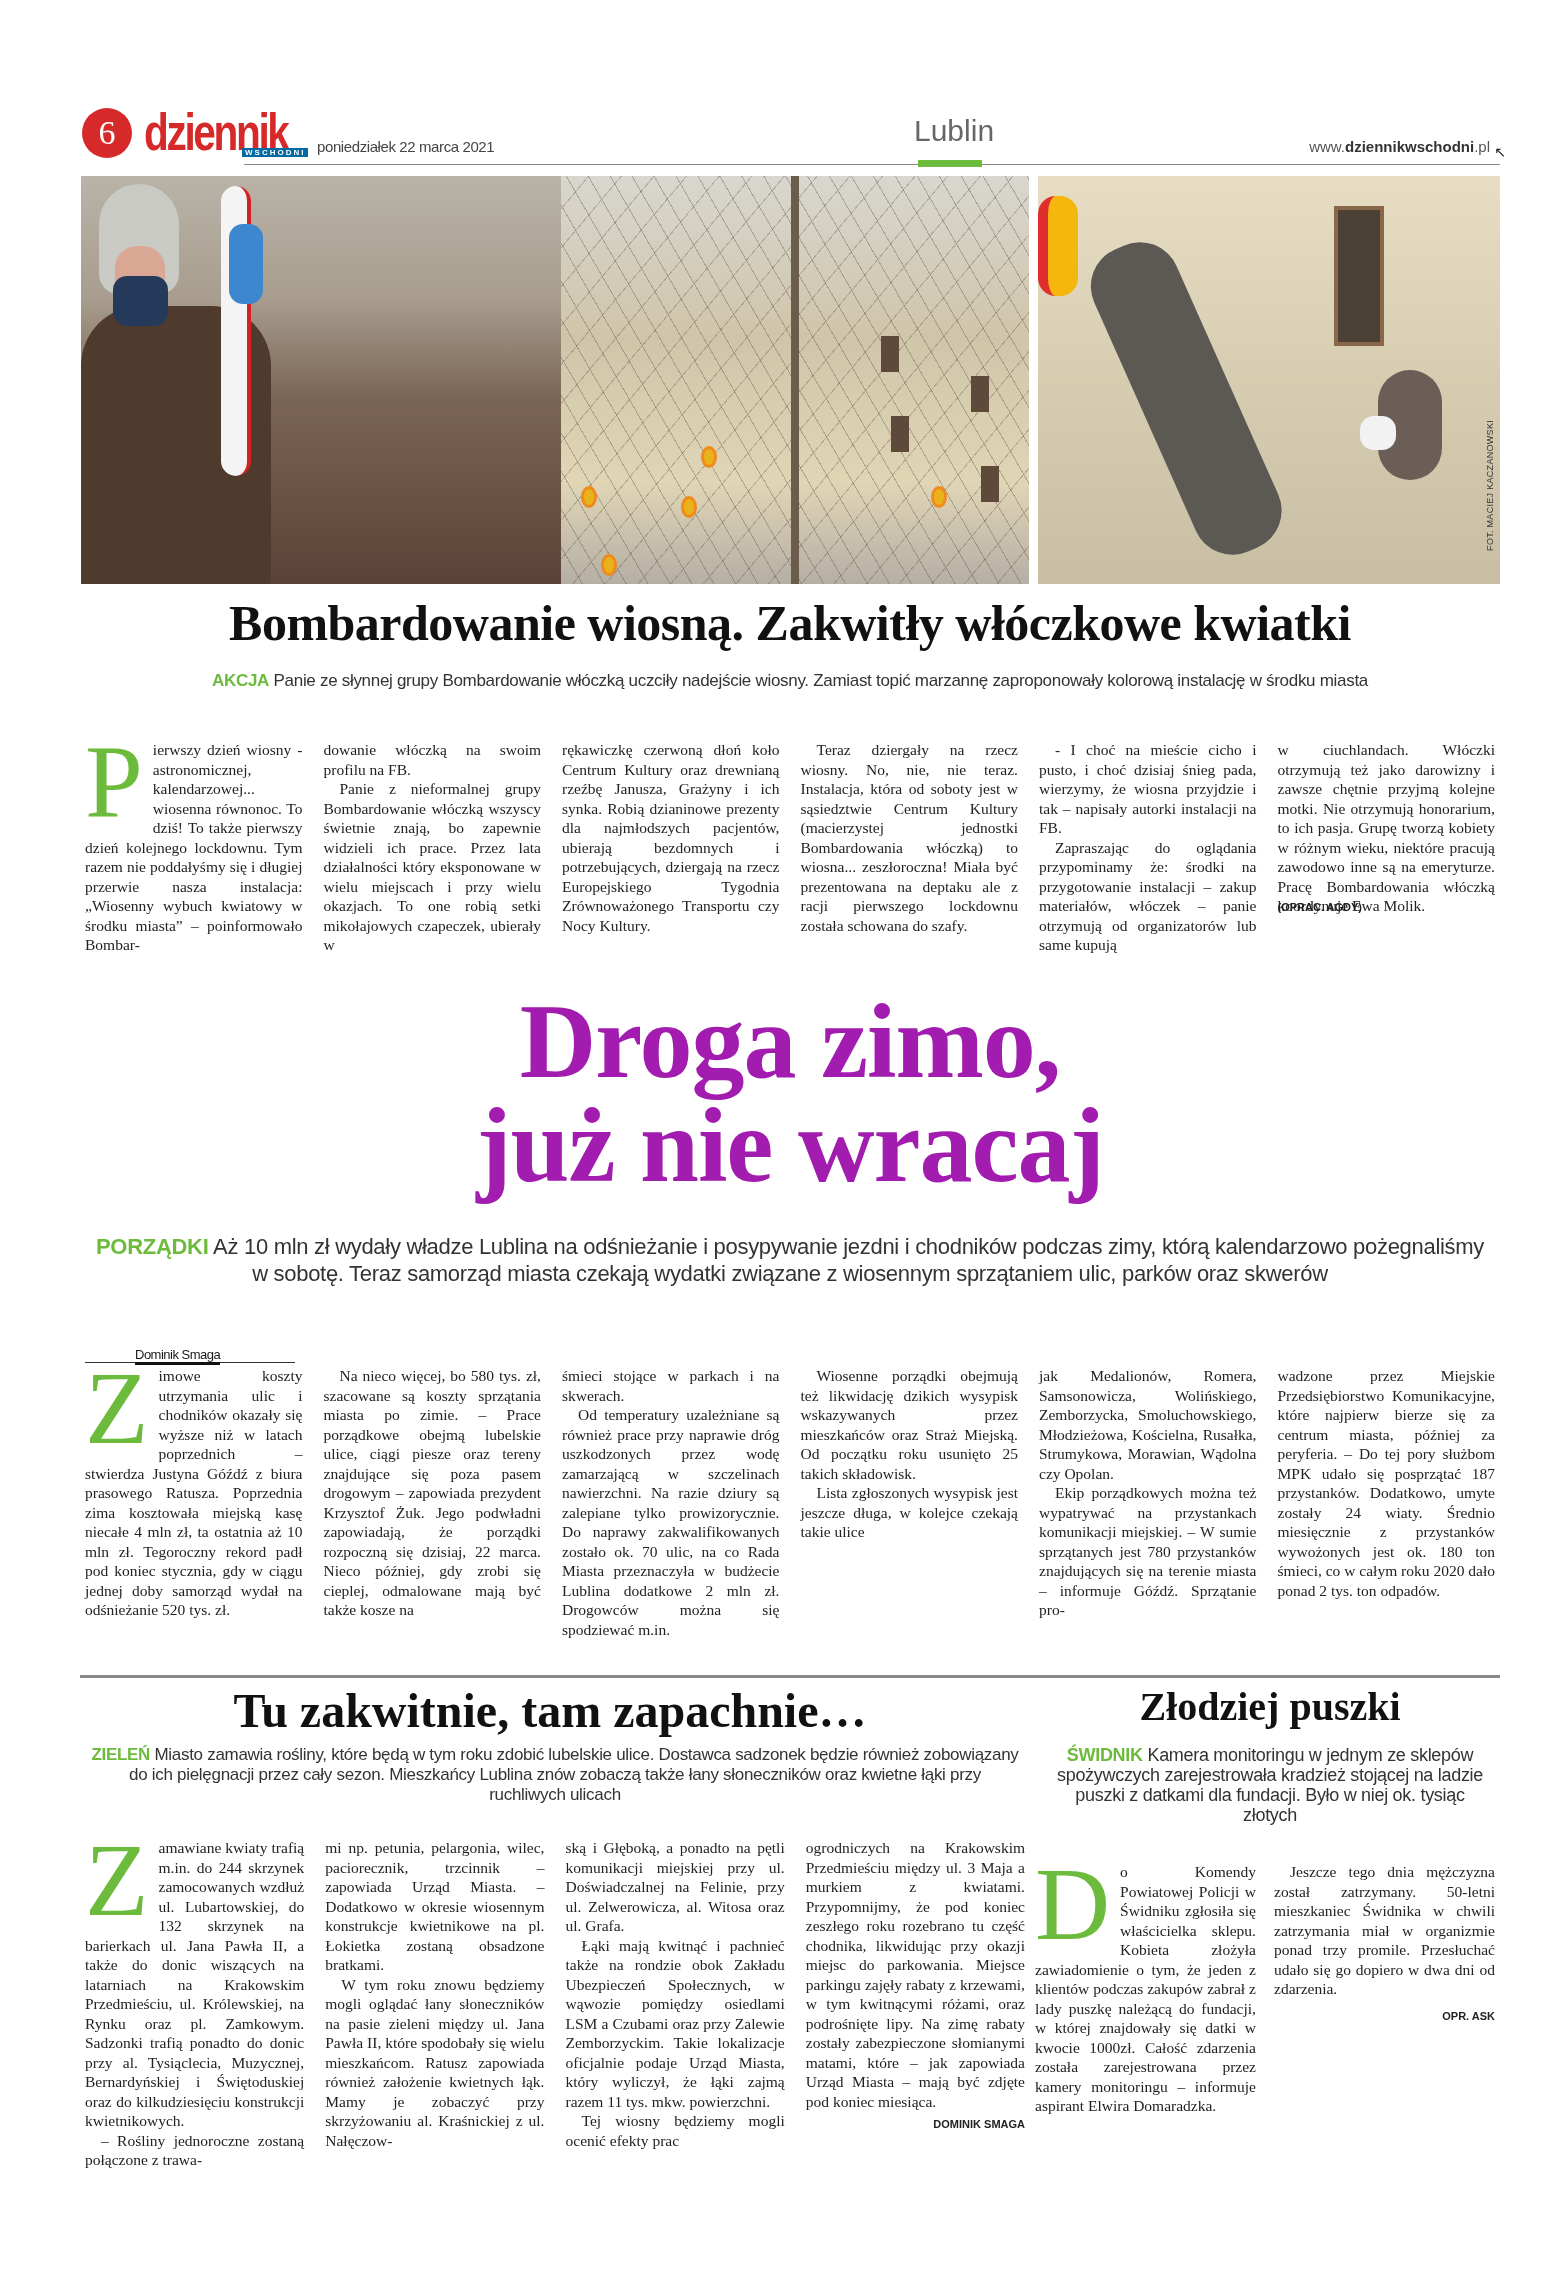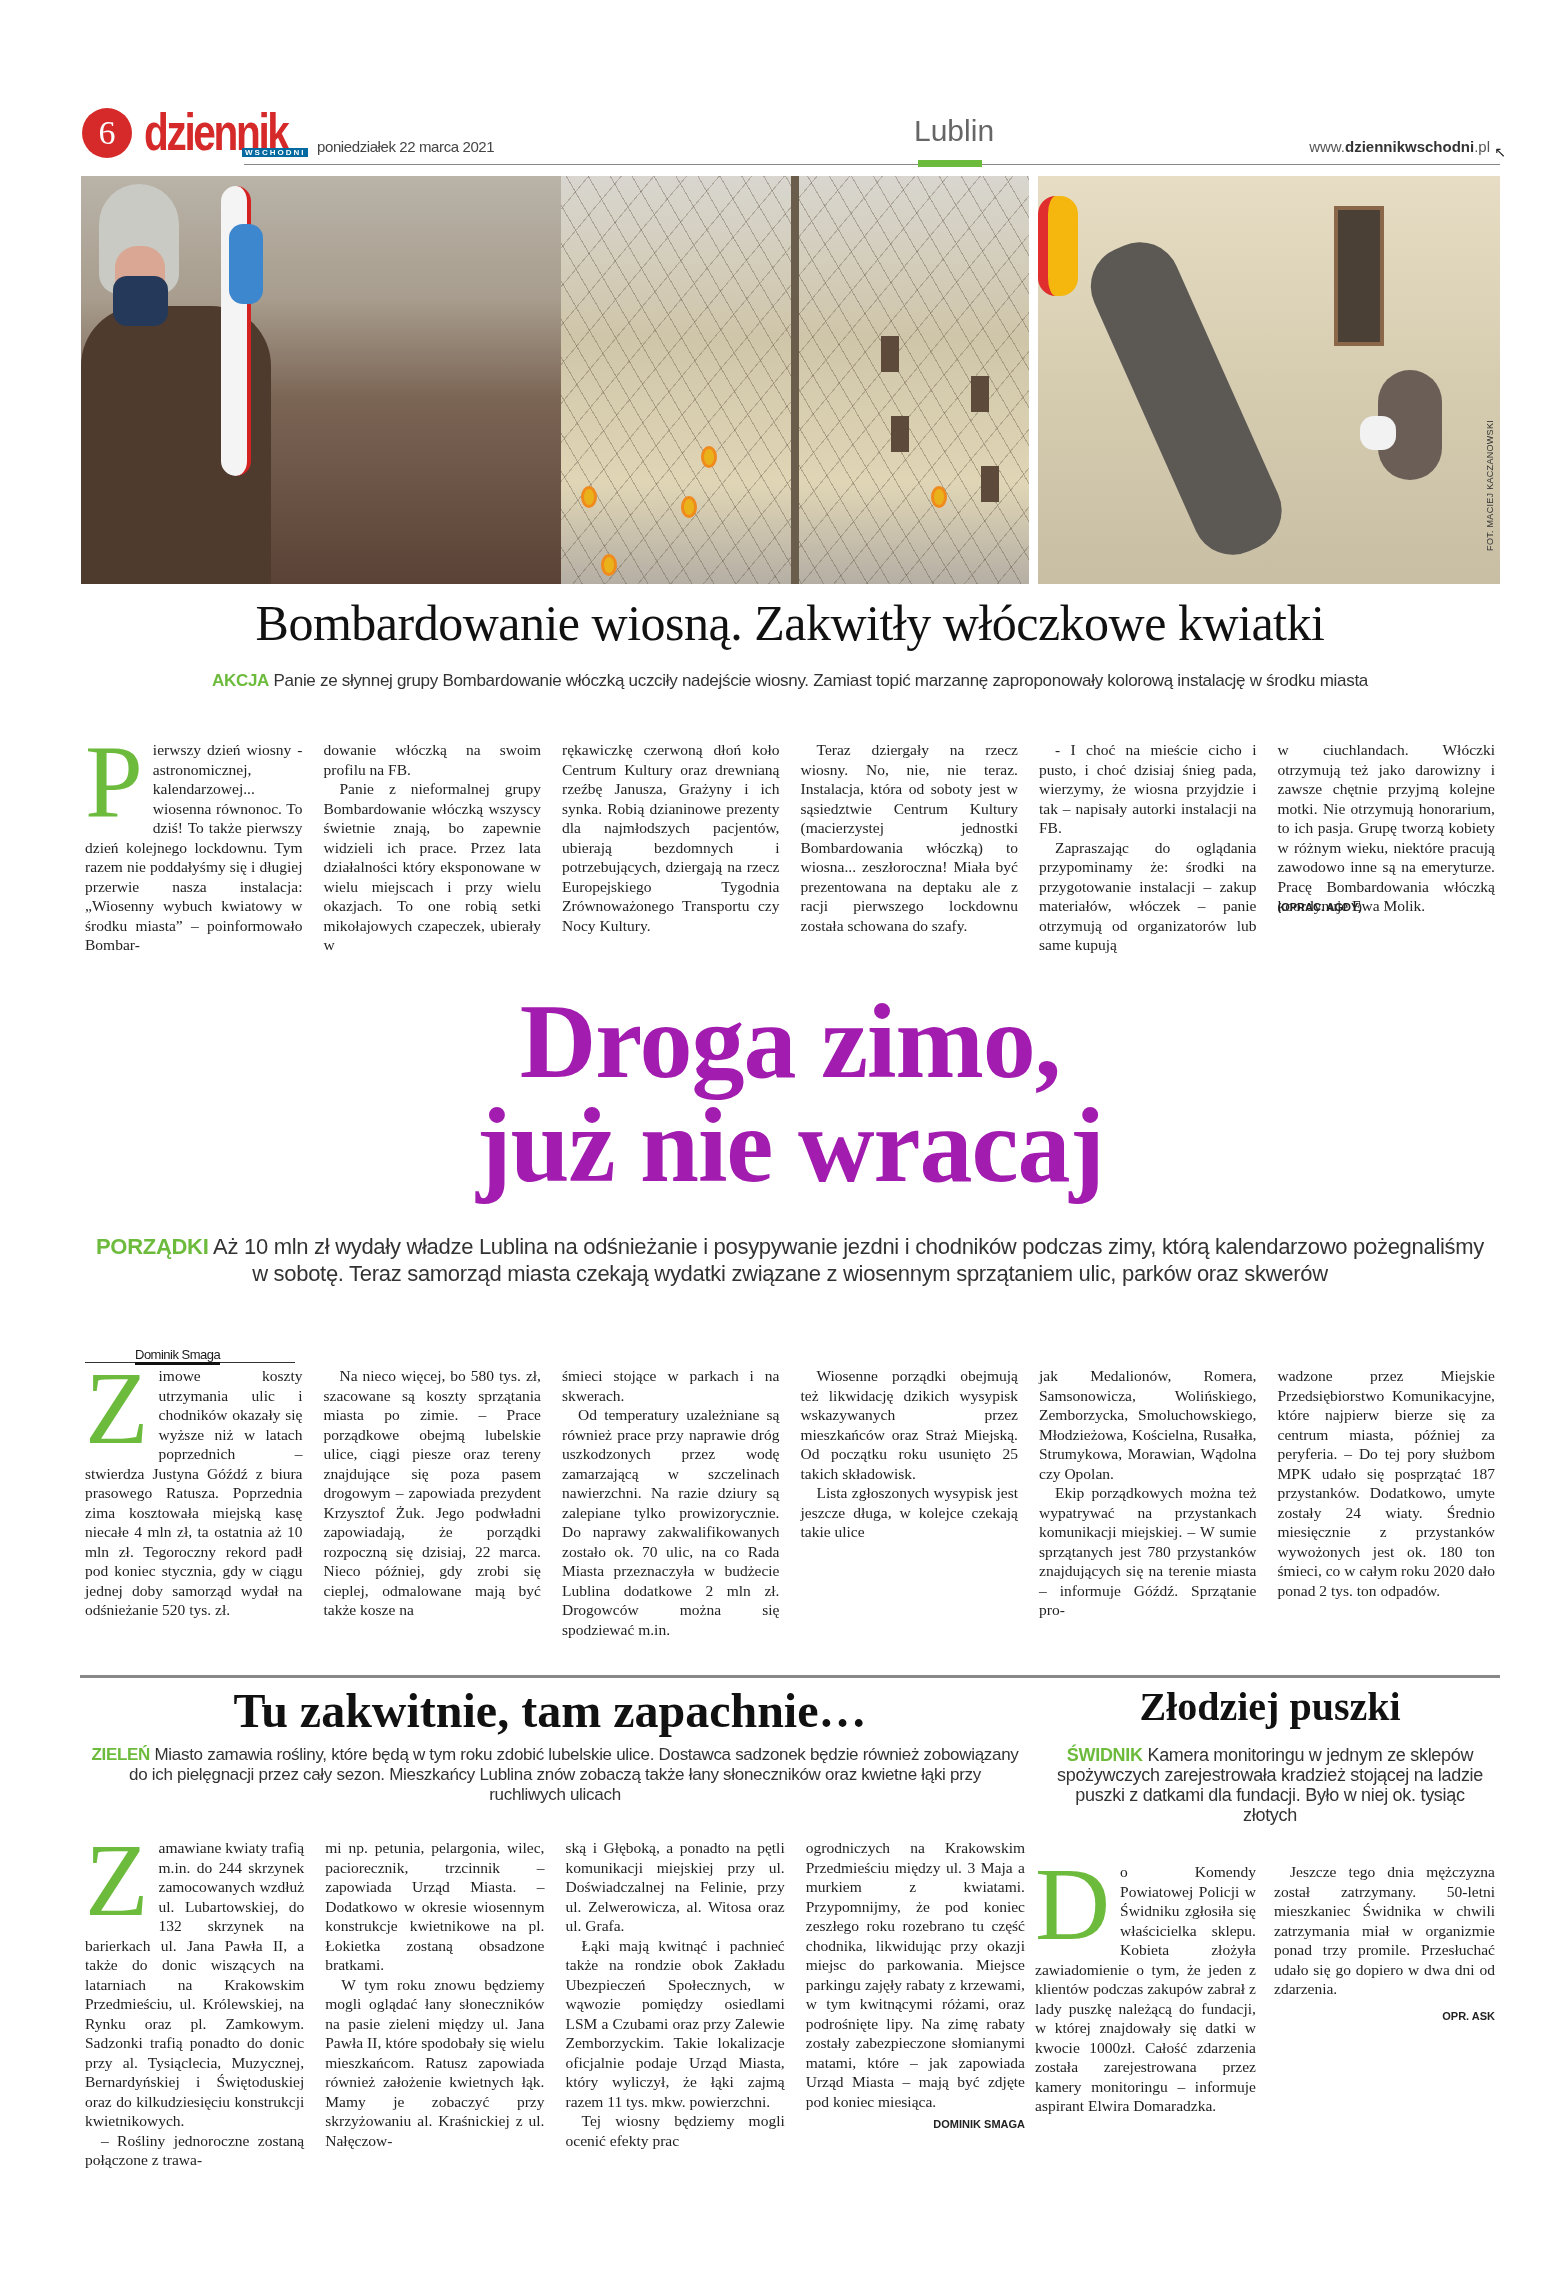--- a/index.html
+++ b/index.html
@@ -46,21 +46,21 @@
   .p3-arm { position: absolute; left: 40px; top: 90px; width: 90px; height: 330px; background: #5c5854; transform: rotate(-24deg); transform-origin: top left; border-radius: 40px; }
   .p3-head { position: absolute; left: 340px; top: 194px; width: 64px; height: 110px; border-radius: 32px; background: #6a5e56; }
   .p3-mask { position: absolute; left: 322px; top: 240px; width: 36px; height: 34px; border-radius: 14px; background: #f2f2f2; }
   .p3-owl { position: absolute; left: 0; top: 20px; width: 40px; height: 100px; border-radius: 18px; background: #f5b70e; border-left: 10px solid #e02d2d; }
   .p3-window { position: absolute; left: 296px; top: 30px; width: 50px; height: 140px; background: #4a4035; border: 4px solid #8a6748; }
   .photo-credit { position: absolute; left: 1485px; top: 420px; writing-mode: vertical-rl; transform: rotate(180deg);
     font-family: "Liberation Sans", sans-serif; font-size: 9px; color: #333; letter-spacing: 0.3px; }
 
   
   .headline-1 { position: absolute; left: 80px; top: 594px; width: 1420px; text-align: center;
-    font-family: "Liberation Serif", serif; font-weight: normal; font-size: 50px; letter-spacing: -0.5px; color: #111; }
+    font-family: "Liberation Serif", serif; font-weight: bold; font-size: 50px; letter-spacing: -0.5px; color: #111; }
   .lead { position: absolute; font-family: "Liberation Sans", sans-serif; color: #333; text-align: center; letter-spacing: -0.3px; }
   .lead .kicker { color: #6dbb3c; font-weight: bold; }
   .lead-1 { left: 140px; top: 670px; width: 1300px; font-size: 17px; line-height: 21px; }
 
   .cols { position: absolute; display: grid; column-gap: 21px; font-size: 15.5px; line-height: 19.5px; color: #222; }
   .cols p { text-align: justify; hyphens: manual; }
   .cols .indent { text-indent: 16px; }
   .cols-1 { left: 85px; top: 740px; width: 1410px; grid-template-columns: repeat(6, 1fr); }
   .drop { float: left; color: #6dbb3c; font-family: "Liberation Serif", serif; font-size: 104px; line-height: 80px; margin: 2px 10px 0 0; }
   .signoff { display: block; text-align: left; font-family: "Liberation Sans", sans-serif; font-weight: bold; font-size: 11px; margin-top: -18px; }

